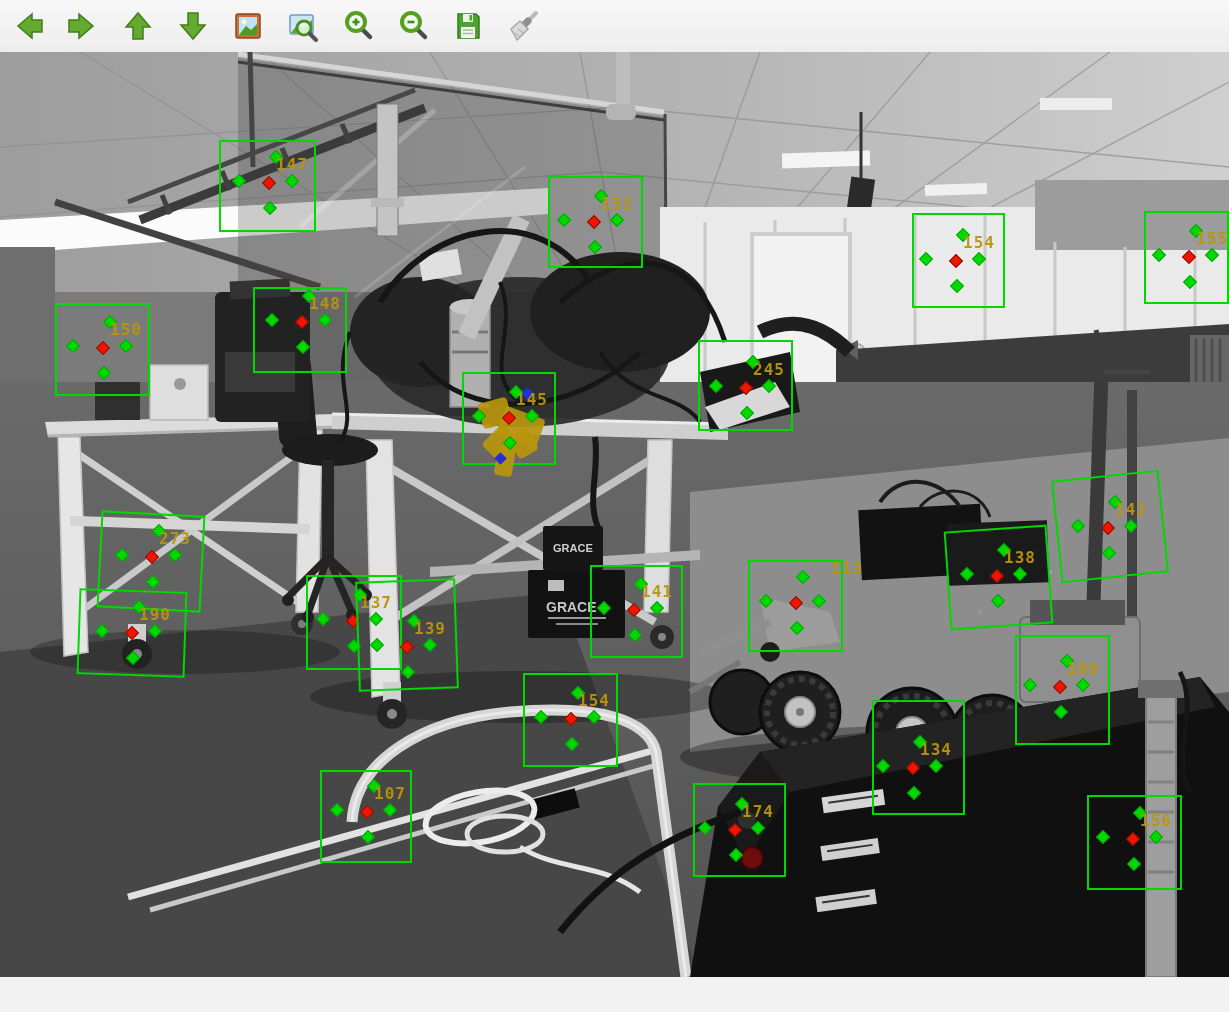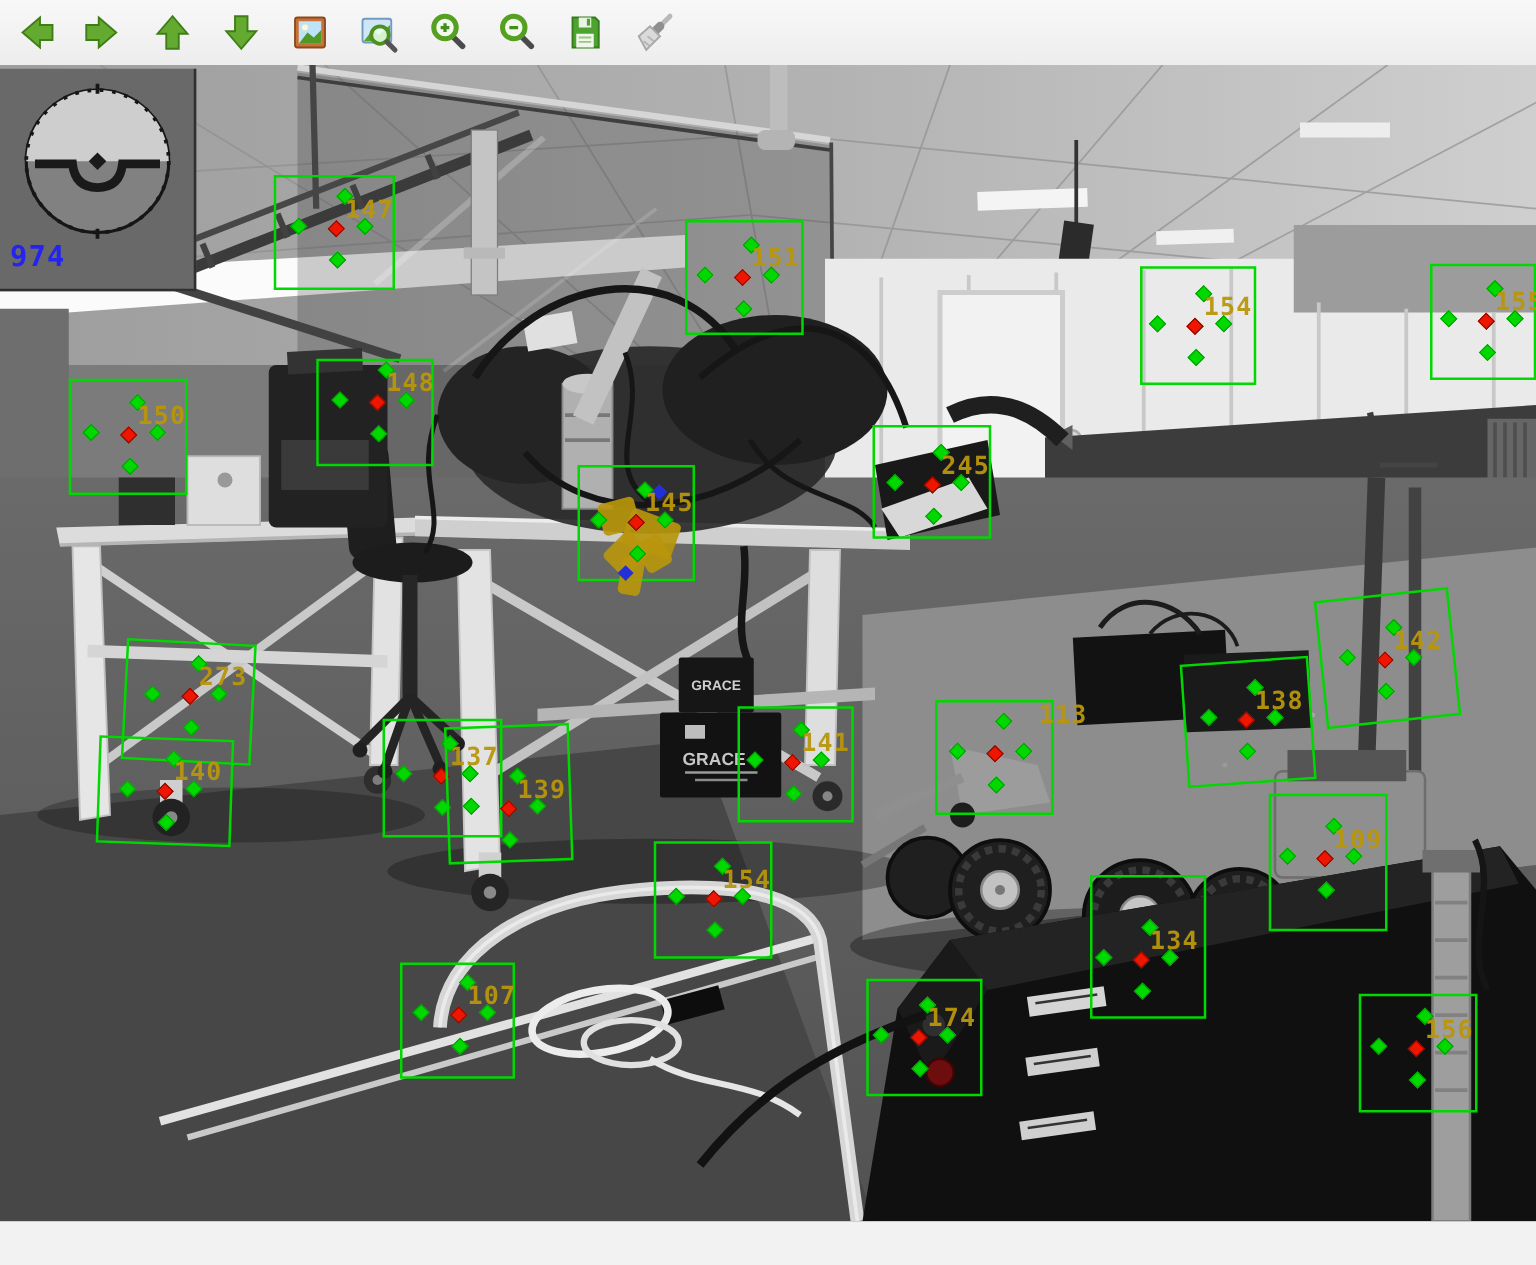--- a/index.html
+++ b/index.html
@@ -28,21 +28,21 @@
 
   
   .detections{position:absolute;left:0;top:0;width:1229px;height:925px;z-index:4;}
   .det-box{position:absolute;border:2px solid var(--box-green,#00d800);box-sizing:border-box;}
   .dia{position:absolute;width:10px;height:10px;transform:rotate(45deg);}
   .dia.g{background:var(--marker-green,#00d800);box-shadow:0 0 0 1px #00a400 inset;}
   .dia.r{background:var(--marker-red,#ee1600);box-shadow:0 0 0 1px #8c0c00 inset;}
   .dia.b{background:var(--marker-blue,#2330d8);width:9px;height:9px;}
   .blob{position:absolute;background:var(--label-gold,#b8960c);opacity:.92;border-radius:4px;}
   .det-label{position:absolute;font-family:"DejaVu Sans Mono",monospace;font-weight:bold;
-             font-size:20px;letter-spacing:1px;color:var(--label-gold,#b8960c);opacity:.95;
+             font-size:16px;letter-spacing:1px;color:var(--label-gold,#b8960c);opacity:.95;
              white-space:nowrap;}
 
   
   .statusbar{position:absolute;left:0;top:977px;width:1229px;height:35px;
              background:#f0f0f0;border-top:1px solid #dcdcdc;box-sizing:border-box;}
   .status-panel{display:inline-block;background:#ffffff;border:1px solid #a6a6a6;
                 padding:1px 10px 3px 4px;font-weight:bold;font-size:22px;color:#1a1a1a;
                 white-space:nowrap;}
   .st-r{color:var(--status-r,#e02020);} .st-g{color:var(--status-g,#1f9e1f);}
   .st-b{color:var(--status-b,#2020e0);}
@@ -513,21 +513,21 @@
         <div class="dia g" style="left: 170px; top: 498px;"></div>
         <div class="dia g" style="left: 148px; top: 525px;"></div>
         <div class="dia r" style="left: 147px; top: 500px;"></div>
         <div class="det-label" style="left: 159px; top: 477px;">273</div>
         <div class="det-box" style="left: 78px; top: 538px; width: 108px; height: 86px; transform: rotate(2deg);"></div>
         <div class="dia g" style="left: 134px; top: 550px;"></div>
         <div class="dia g" style="left: 97px; top: 574px;"></div>
         <div class="dia g" style="left: 150px; top: 574px;"></div>
         <div class="dia g" style="left: 128px; top: 601px;"></div>
         <div class="dia r" style="left: 127px; top: 576px;"></div>
-        <div class="det-label" style="left: 139px; top: 553px;">140</div>
+        <div class="det-label" style="left: 139px; top: 553px;">190</div>
         <div class="det-box" style="left: 306px; top: 523px; width: 96px; height: 95px;"></div>
         <div class="dia g" style="left: 355px; top: 538px;"></div>
         <div class="dia g" style="left: 318px; top: 562px;"></div>
         <div class="dia g" style="left: 371px; top: 562px;"></div>
         <div class="dia g" style="left: 349px; top: 589px;"></div>
         <div class="dia r" style="left: 348px; top: 564px;"></div>
         <div class="det-label" style="left: 360px; top: 541px;">137</div>
         <div class="det-box" style="left: 357px; top: 528px; width: 100px; height: 110px; transform: rotate(-2deg);"></div>
         <div class="dia g" style="left: 409px; top: 564px;"></div>
         <div class="dia g" style="left: 372px; top: 588px;"></div>
@@ -600,27 +600,15 @@
         <div class="det-label" style="left: 374px; top: 732px;">107</div>
         <div class="det-box" style="left: 1087px; top: 743px; width: 95px; height: 95px;"></div>
         <div class="dia g" style="left: 1135px; top: 756px;"></div>
         <div class="dia g" style="left: 1098px; top: 780px;"></div>
         <div class="dia g" style="left: 1151px; top: 780px;"></div>
         <div class="dia g" style="left: 1129px; top: 807px;"></div>
         <div class="dia r" style="left: 1128px; top: 782px;"></div>
         <div class="det-label" style="left: 1140px; top: 759px;">156</div>
       </div>
 
-    <div class="attitude">
-      <svg width="155" height="176" viewBox="0 0 155 176">
-        <circle cx="78" cy="74" r="57" fill="#818181" stroke="#161616" stroke-width="2.5"></circle>
-        <path d="M21 74 A57 57 0 0 1 135 74 Z" fill="#cecece"></path>
-        <circle cx="78" cy="74" r="57" fill="none" stroke="#161616" stroke-width="3" stroke-dasharray="3 7"></circle>
-        <line x1="78" y1="12" x2="78" y2="20" stroke="#161616" stroke-width="3"></line>
-        <line x1="78" y1="128" x2="78" y2="136" stroke="#161616" stroke-width="3"></line>
-        <path d="M28 76 H58 Q60 95 78 95 Q96 95 98 76 H128" fill="none" stroke="#1a1a1a" stroke-width="7"></path>
-        <rect x="73" y="69" width="10" height="10" fill="#1a1a1a" transform="rotate(45 78 74)"></rect>
-      </svg>
-      <div class="frame-counter">974</div>
-    </div>
   </div>
 
 </div>
 
 </body></html>

